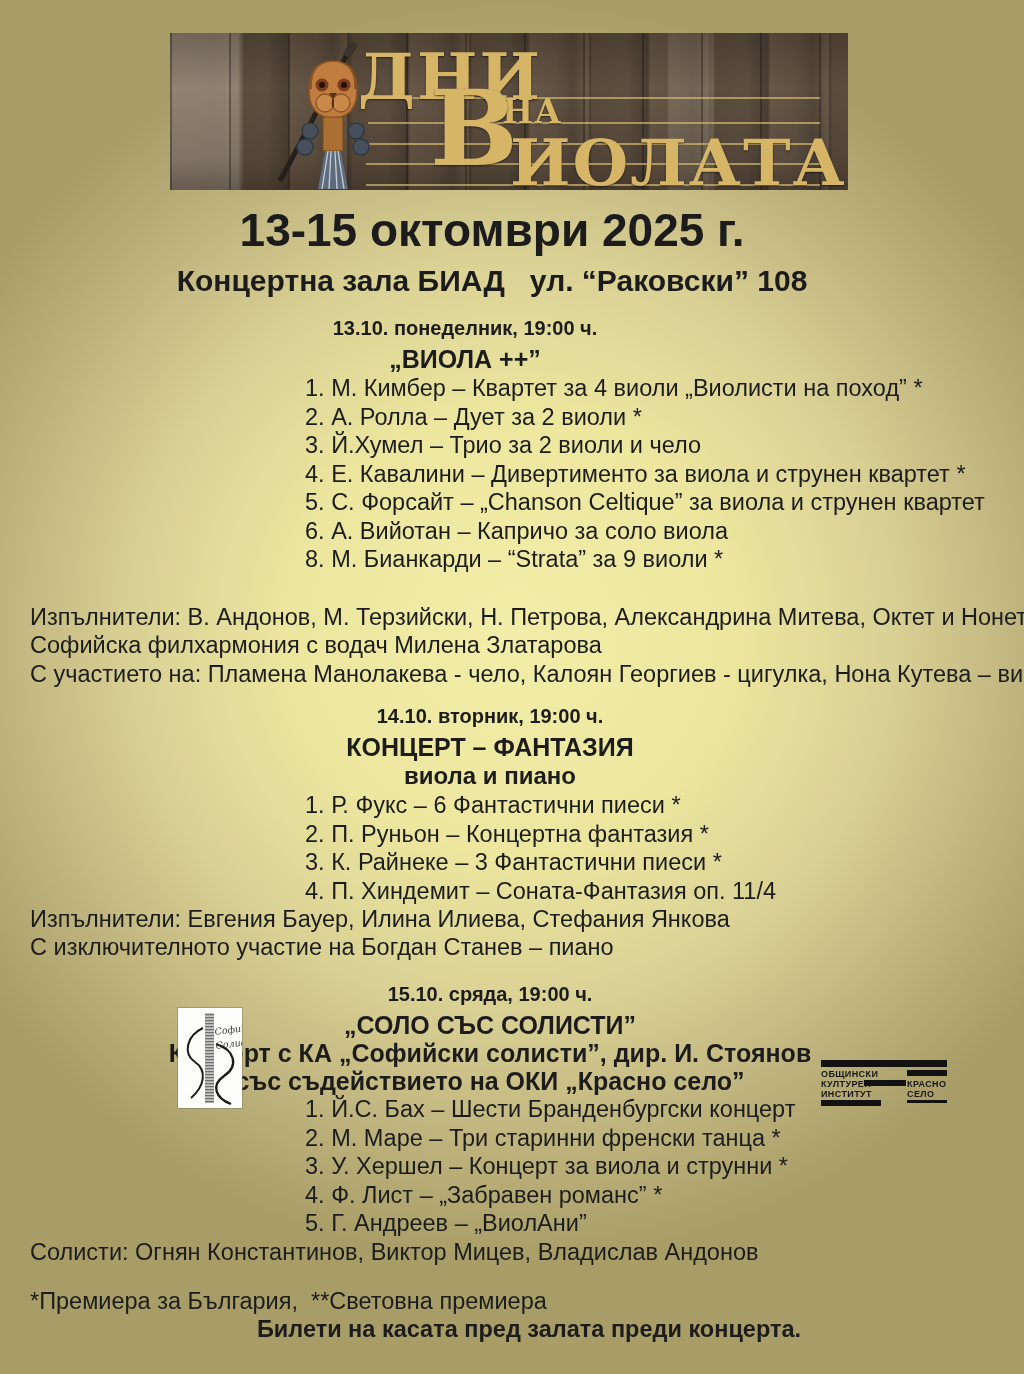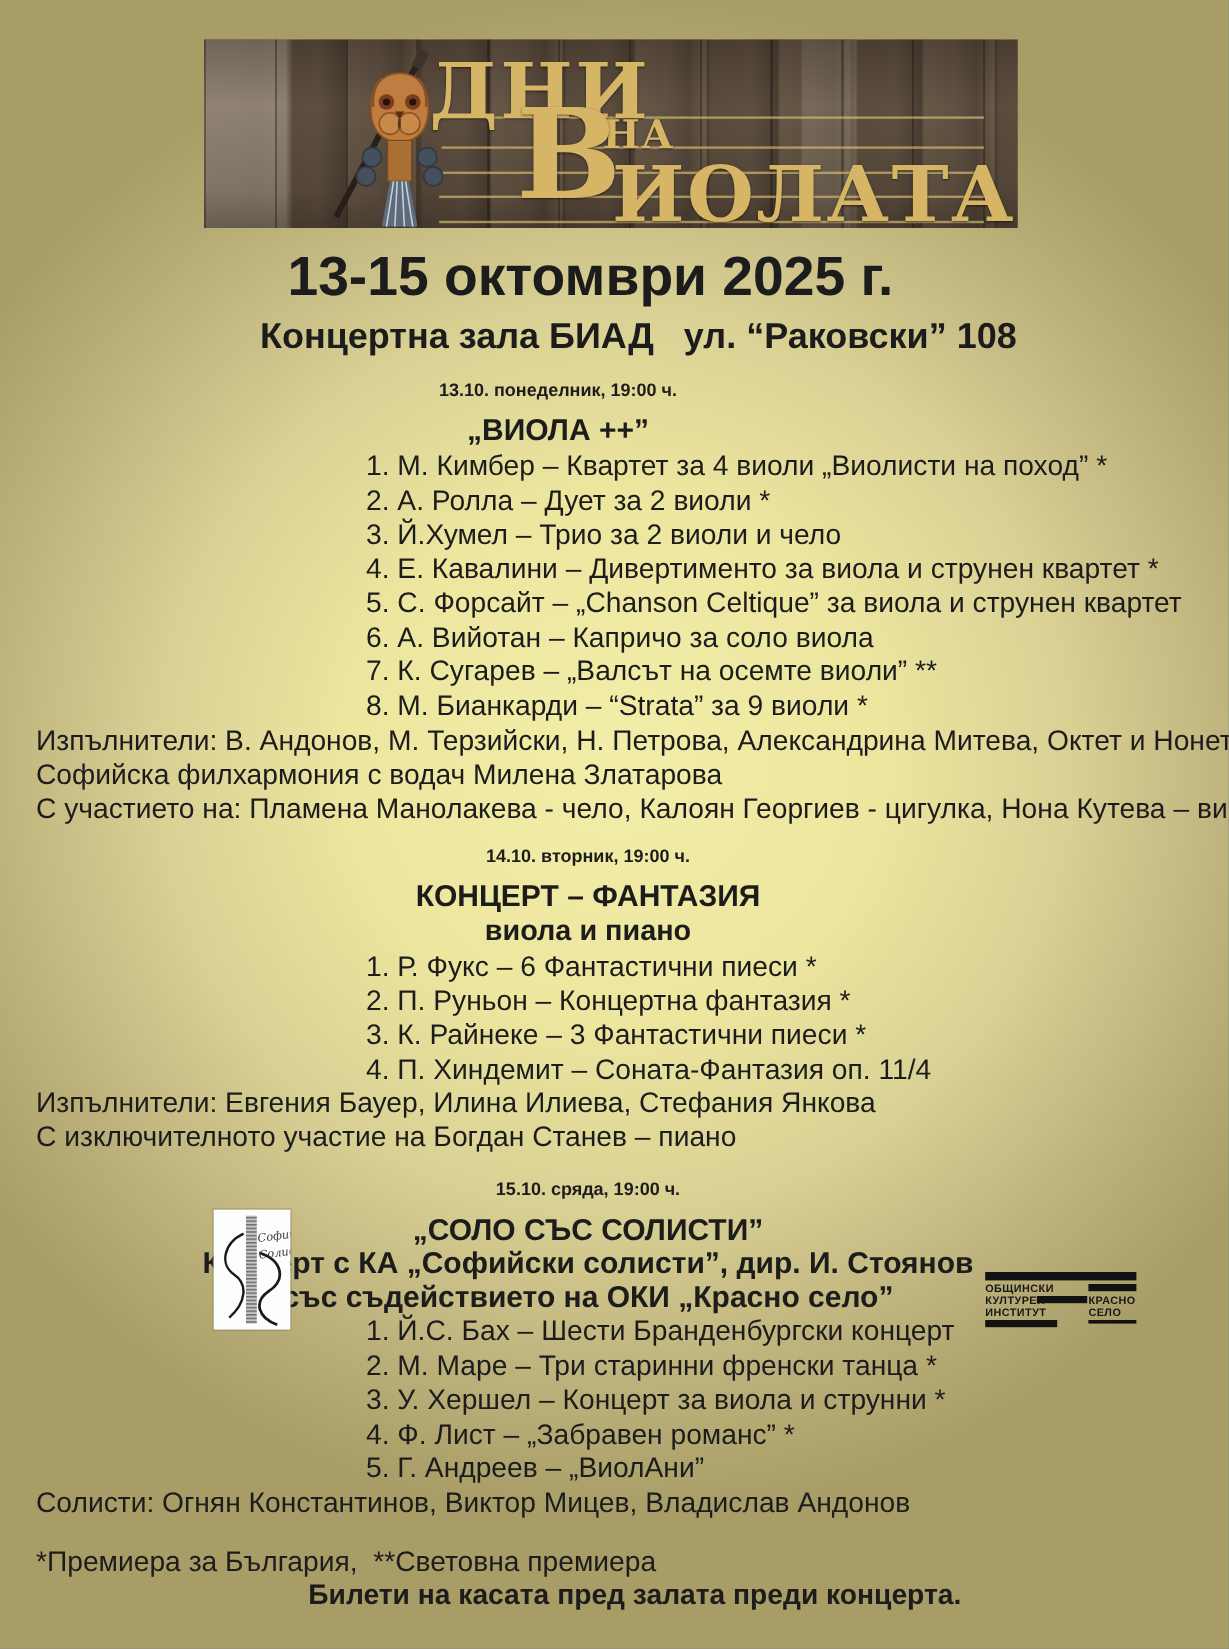--- a/index.html
+++ b/index.html
@@ -32,22 +32,22 @@
          text-shadow:0 1px 2px rgba(0,0,0,.55);}
   .b-dni{left:188px;top:12px;font-size:64px;letter-spacing:2px;}
   .b-na{left:332px;top:62px;font-size:33px;letter-spacing:1px;text-align:right;}
   .b-v{left:260px;top:44px;font-size:104px;}
   .b-iolata{left:340px;top:98px;font-size:64px;letter-spacing:2px;}
   .lion{position:absolute;left:100px;top:8px;z-index:2;}
   
   .ctr{position:absolute;left:0;text-align:center;}
   .w984{width:984px;} .w930{width:930px;} .w980{width:980px;} .w1020{width:1020px;}
   .title{top:203px;font-size:46px;font-weight:bold;letter-spacing:0px;}
-  .venue{top:264px;font-size:30px;font-weight:bold;white-space:pre-wrap;margin-left:40px;}
-  .h-date{font-size:15px;font-weight:bold;}
+  .venue{top:264px;font-size:30px;font-weight:bold;white-space:pre-wrap;}
+  .h-date{font-size:20px;font-weight:bold;}
   .h-name{font-size:25px;font-weight:bold;text-align:center;}
   .h-sub{font-size:24px;font-weight:bold;}
   .items{position:absolute;left:305px;font-size:23.5px;line-height:28.5px;white-space:nowrap;}
   .para{position:absolute;left:30px;font-size:23.5px;line-height:28.3px;white-space:nowrap;}
   .premiere{position:absolute;left:30px;top:1288px;font-size:23.5px;white-space:pre-wrap;}
   .tickets{top:1316px;font-size:23.5px;font-weight:bold;padding-left:19px;}
   
   .ss-logo{position:absolute;left:178px;top:1008px;width:64px;height:100px;background:#fdfdfb;
            box-shadow:0 0 0 1px rgba(120,115,90,.45);}
   .oki{position:absolute;left:821px;top:1060px;width:126px;height:46px;color:#161616;}
@@ -103,21 +103,20 @@
 
   <div class="ctr w930 h-date" style="top:317px">13.10. понеделник, 19:00 ч.</div>
   <div class="ctr w930 h-name" style="top:345px">„ВИОЛА ++”</div>
   <div class="items" style="top:374px">
     <div>1. М. Кимбер – Квартет за 4 виоли „Виолисти на поход” *</div>
     <div>2. А. Ролла – Дует за 2 виоли *</div>
     <div>3. Й.Хумел – Трио за 2 виоли и чело</div>
     <div>4. Е. Кавалини – Дивертименто за виола и струнен квартет *</div>
     <div>5. С. Форсайт – „Chanson Celtique” за виола и струнен квартет</div>
     <div>6. А. Вийотан – Капричо за соло виола</div>
-    <div>7. К. Сугарев – „Валсът на осемте виоли” **</div>
     <div>8. М. Бианкарди – “Strata” за 9 виоли *</div>
   </div>
   <div class="para" style="top:603px">
     <div>Изпълнители: В. Андонов, М. Терзийски, Н. Петрова, Александрина Митева, Октет и Нонет от</div>
     <div>Софийска филхармония с водач Милена Златарова</div>
     <div>С участието на: Пламена Манолакева - чело, Калоян Георгиев - цигулка, Нона Кутева – виола</div>
   </div>
 
   <div class="ctr w980 h-date" style="top:705px">14.10. вторник, 19:00 ч.</div>
   <div class="ctr w980 h-sub" style="top:762px">виола и пиано</div>

